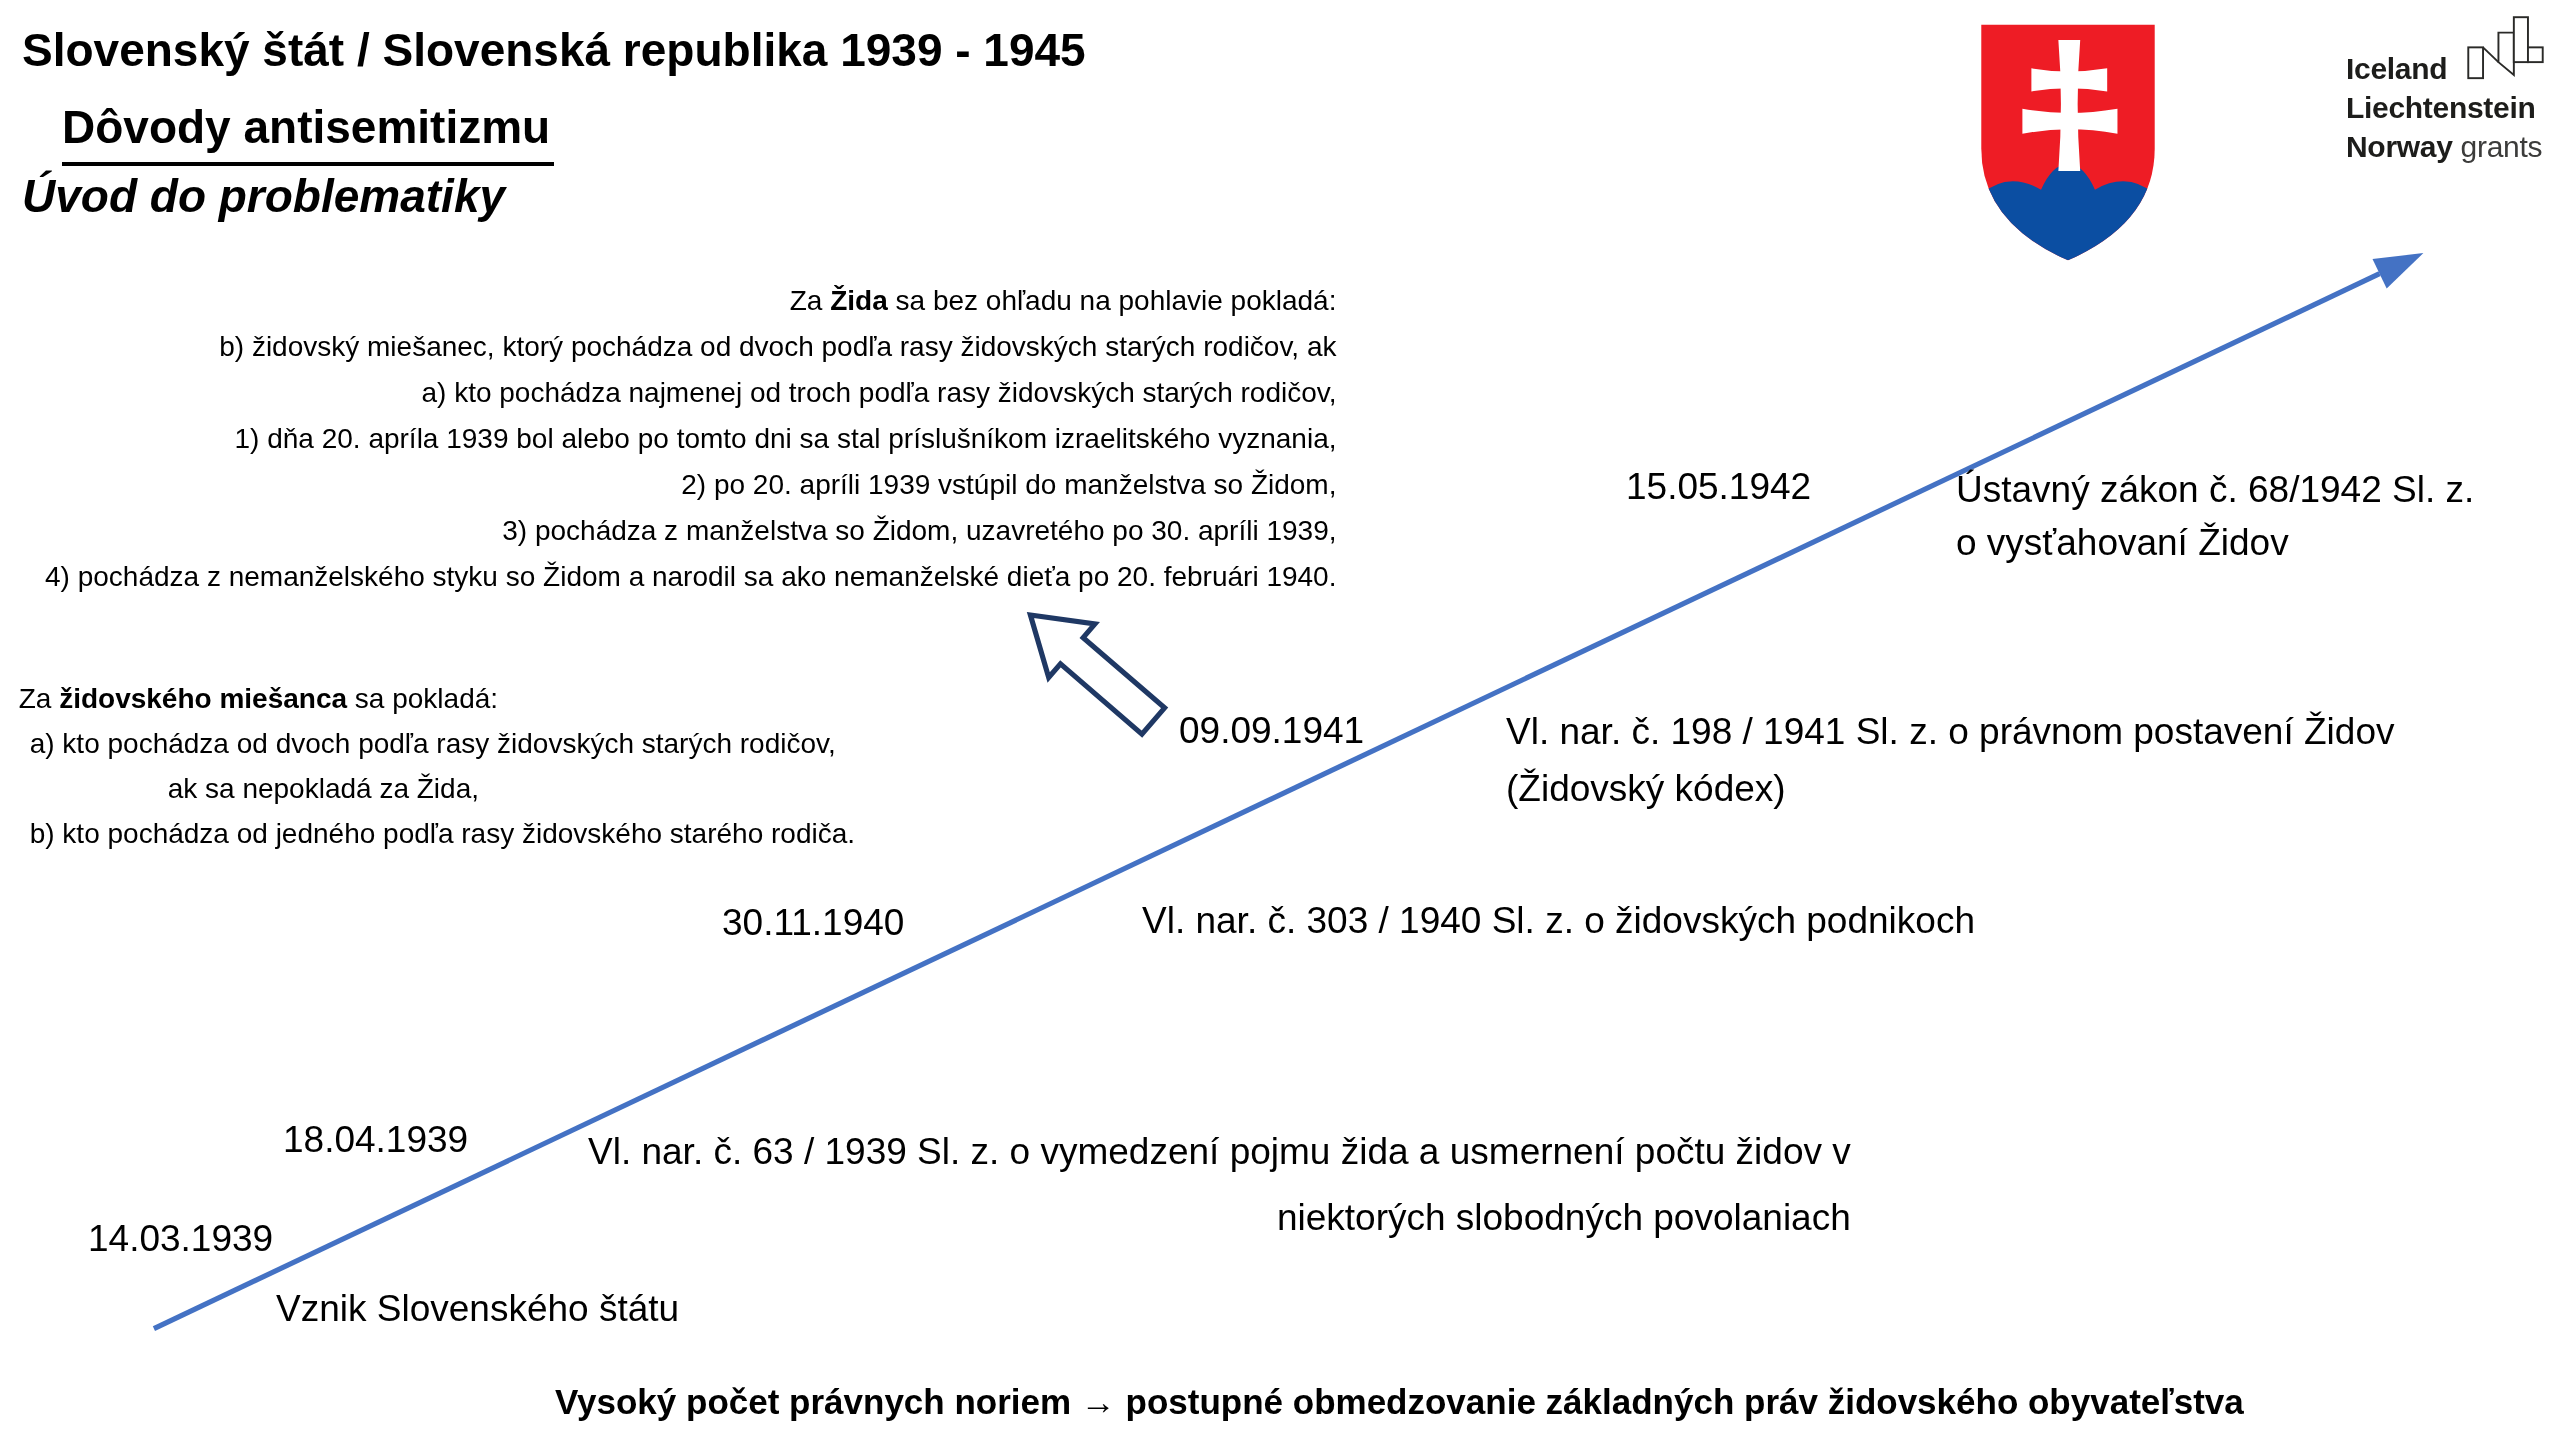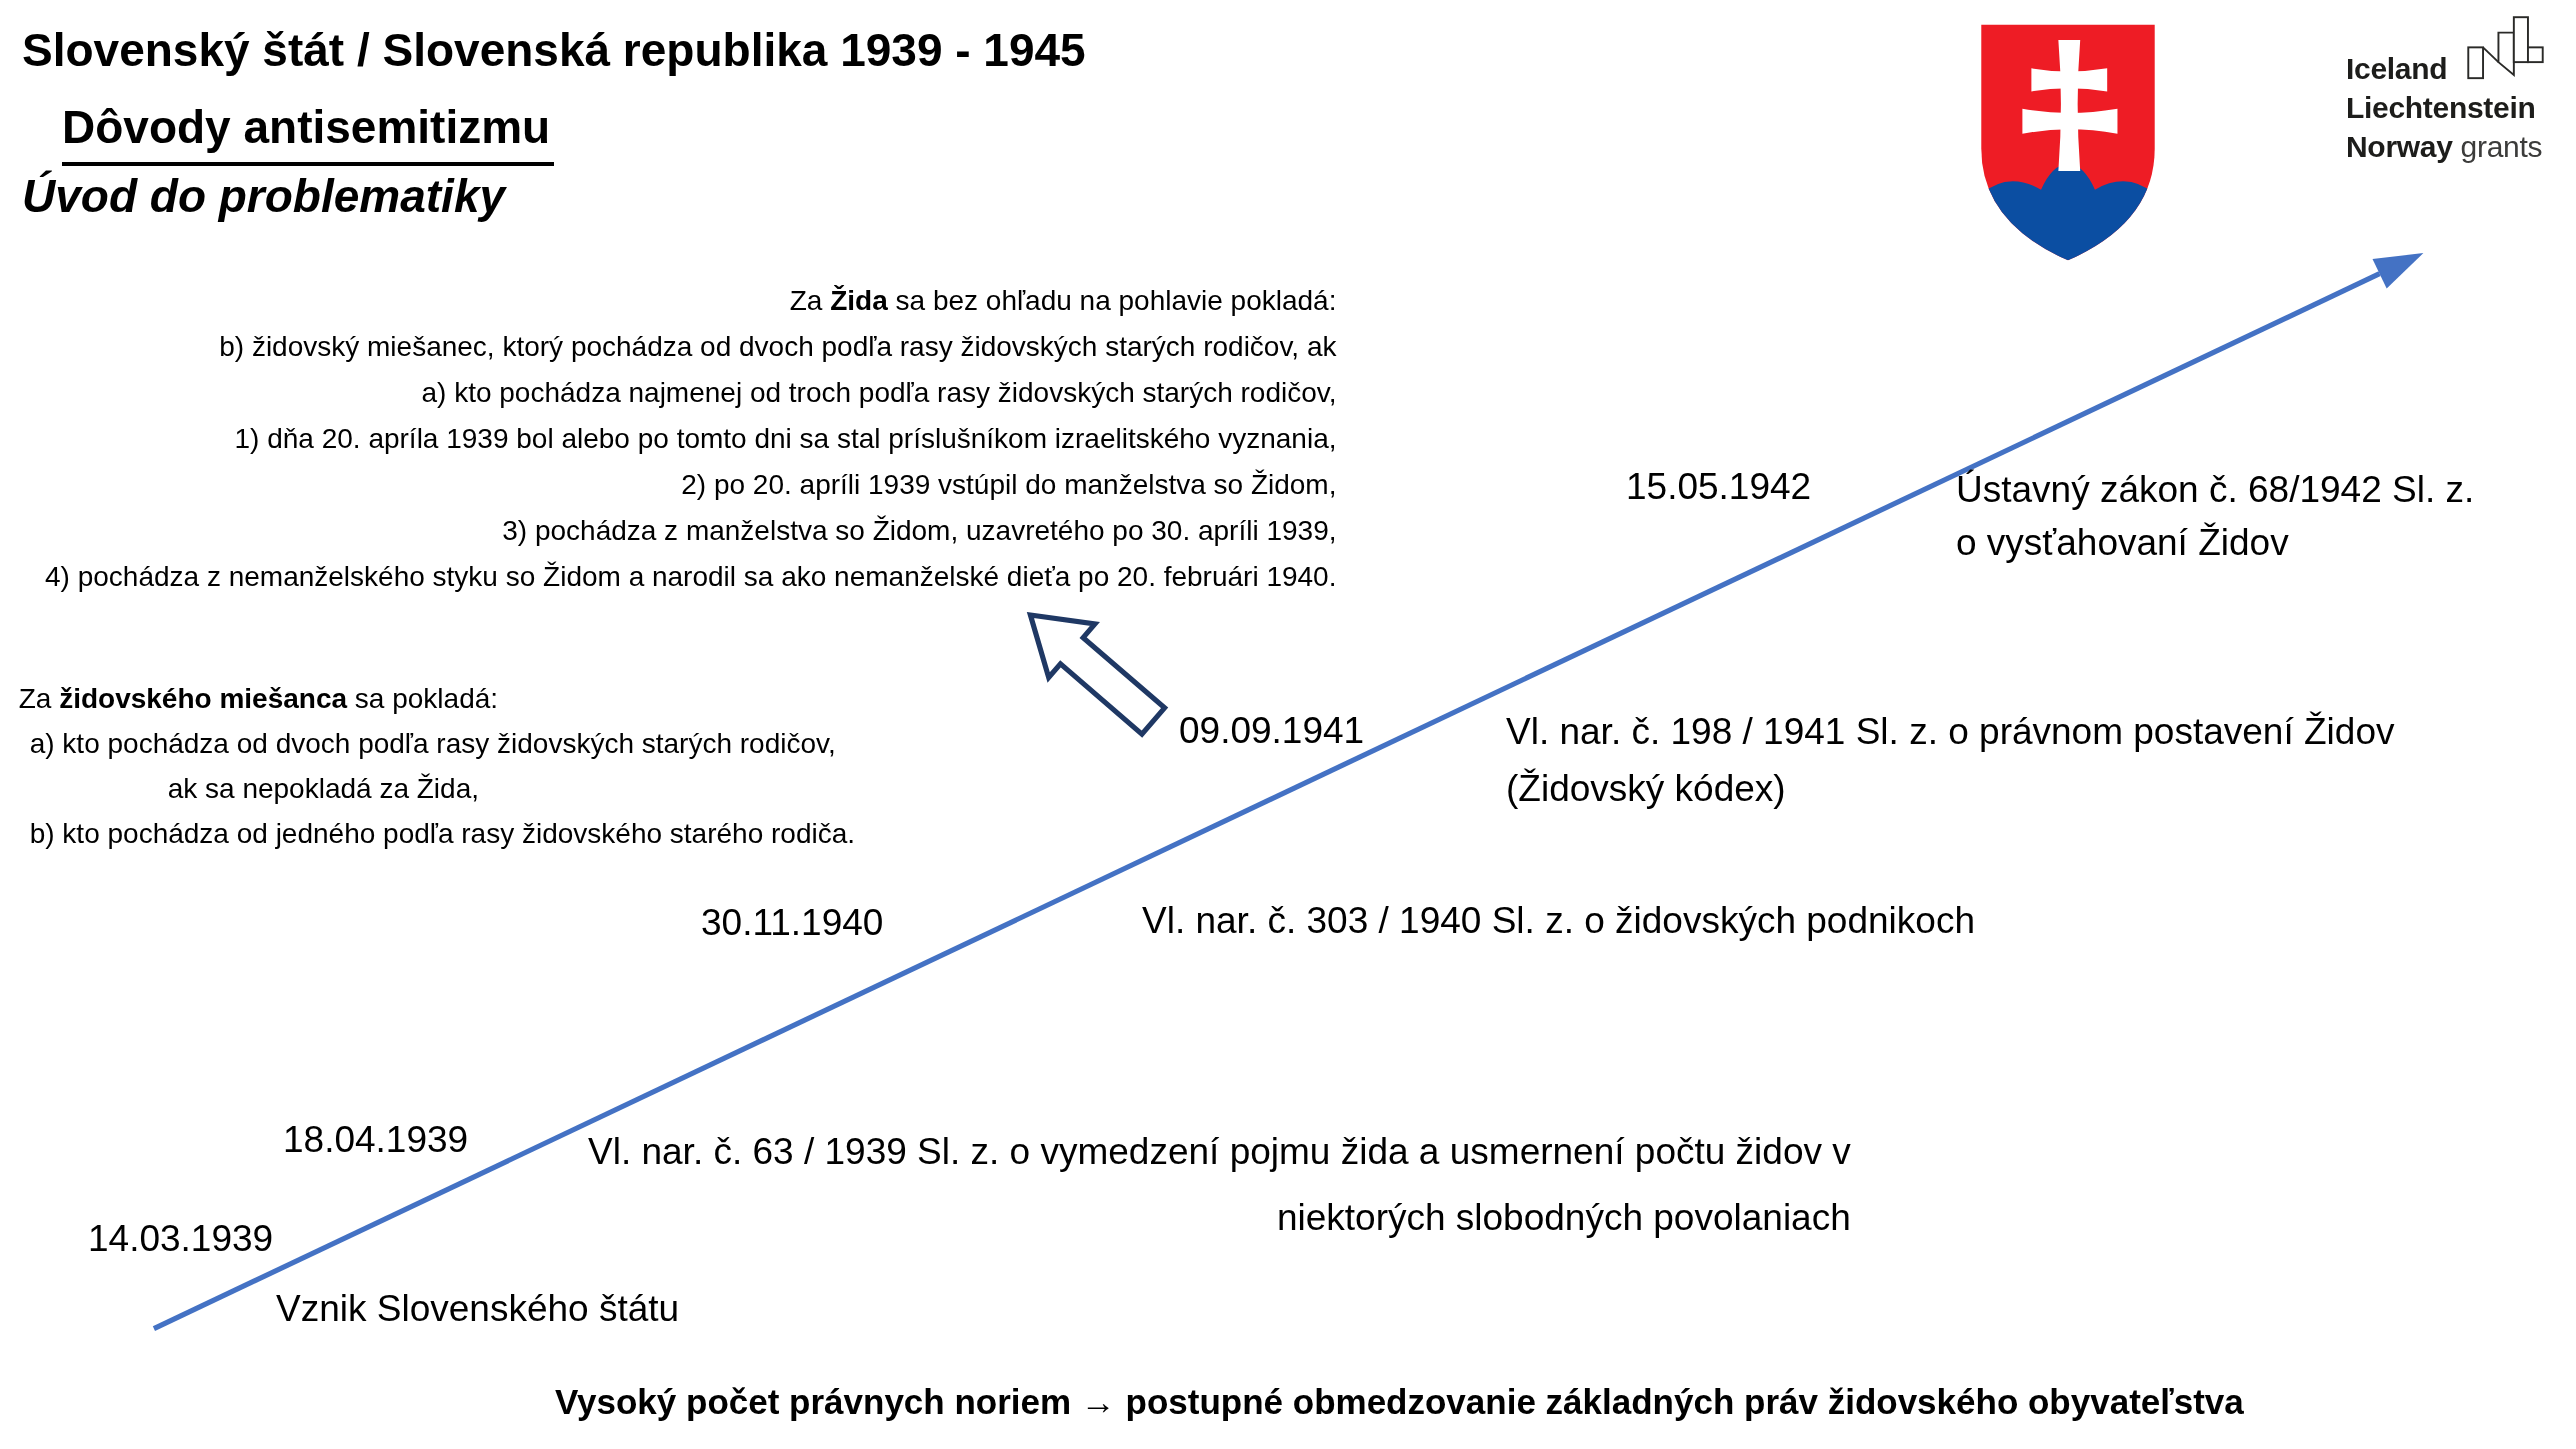--- a/index.html
+++ b/index.html
@@ -24,21 +24,21 @@
   .b{font-weight:700;}
   
   .ev{font-size:37px;white-space:nowrap;}
   .lh102{line-height:66px;text-align:right;}
   .lh89{line-height:57px;}
   .lh82{line-height:53px;}
   .e1d{left:88px;top:1218px;}
   .e1t{left:276px;top:1288px;}
   .e2d{left:283px;top:1119px;}
   .e2t{left:588px;top:1119px;}
-  .e3d{left:701px;top:902px;}
+  .e3d{left:722px;top:902px;}
   .e3t{left:1142px;top:900px;}
   .e4d{left:1179px;top:710px;}
   .e4t{left:1506px;top:703px;}
   .e5d{left:1626px;top:466px;}
   .e5t{left:1956px;top:463px;}
   
   .footer{left:555px;top:1382px;font-size:35px;font-weight:700;white-space:nowrap;}
   
   .logo-text{left:2346px;top:49px;font-size:30px;line-height:39px;color:#1d1d1b;
              letter-spacing:-0.3px;white-space:nowrap;}

